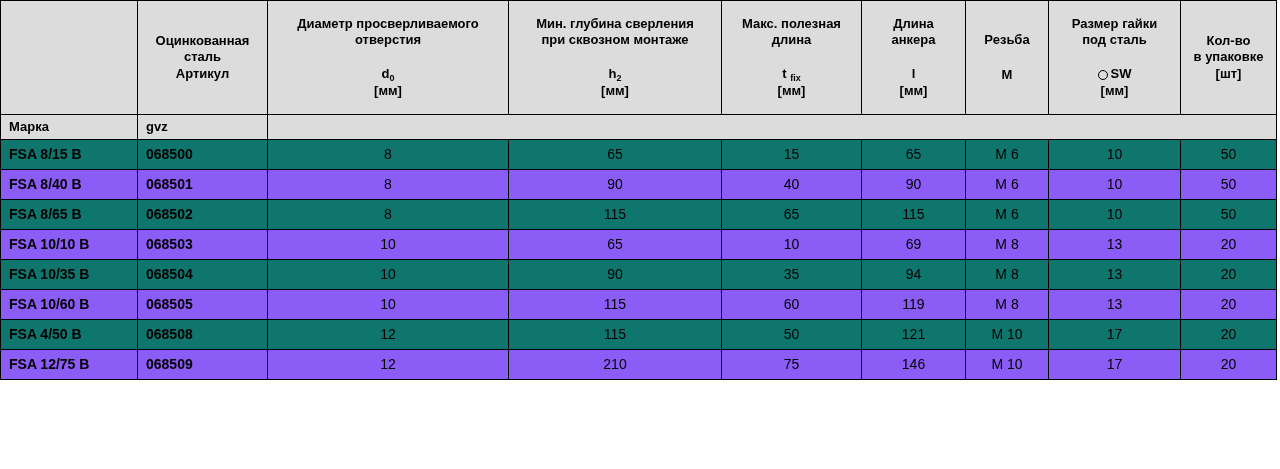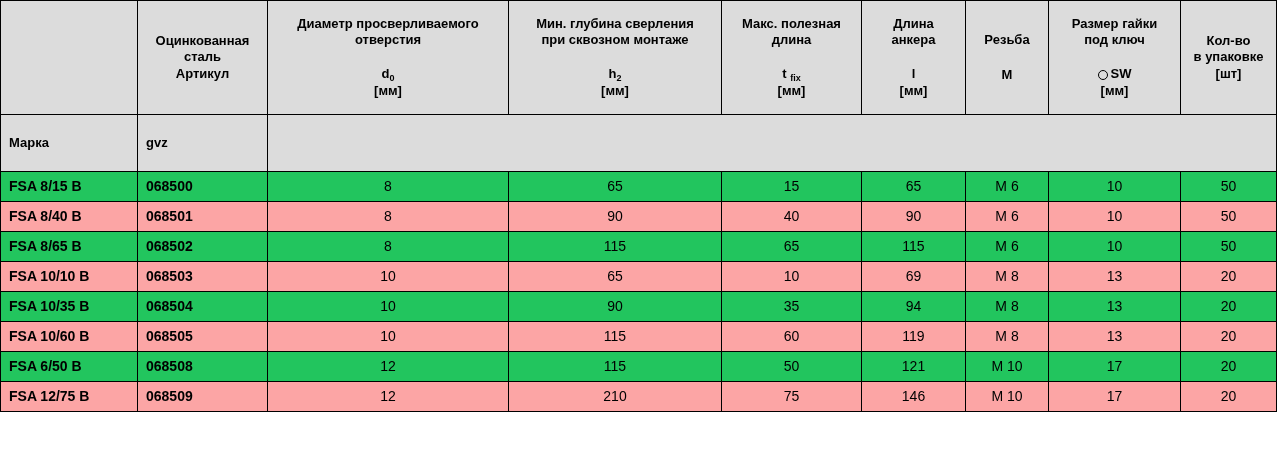--- a/index.html
+++ b/index.html
@@ -73,42 +73,42 @@
     border-radius: 50%;
     margin-right: 3px;
     vertical-align: middle;
   }
   
   tr.subhead td {
     height: 24px;
     background: #dcdcdc;
     font-weight: bold;
     font-size: 13px;
-    padding: 16px 8px;
+    padding: 0 8px;
   }
   tr.subhead td.left {
     text-align: left;
   }
   tr.subhead td.blank {
     background: #dcdcdc;
   }
   
   tbody tr.data td {
     height: 29px;
     text-align: center;
     font-size: 14px;
   }
   tbody tr.data td.name,
   tbody tr.data td.art {
     font-weight: bold;
     text-align: left;
     padding-left: 8px;
   }
-  tr.odd td { background: #22c55e; }
-  tr.even td { background: #fca5a5; }
+  tr.odd td { background: #0f766e; }
+  tr.even td { background: #8b5cf6; }
 
   
   col.c0 { width: 137px; }
   col.c1 { width: 130px; }
   col.c2 { width: 241px; }
   col.c3 { width: 213px; }
   col.c4 { width: 140px; }
   col.c5 { width: 104px; }
   col.c6 { width: 83px; }
   col.c7 { width: 132px; }
@@ -168,21 +168,21 @@
           <span class="hdr-unit">[мм]</span>
         </th>
 
         <th>
           <span class="hdr-main">Резьба</span>
           <span class="hdr-sym">M</span>
         </th>
 
         <th>
           <span class="hdr-main">Размер гайки</span>
-          <span class="hdr-main">под ключ</span>
+          <span class="hdr-main">под сталь</span>
           <span class="hdr-sym"><span class="sw-circle"></span><span>SW</span></span>
           <span class="hdr-unit">[мм]</span>
         </th>
 
         <th>
           <span class="hdr-main">Кол-во</span>
           <span class="hdr-main">в упаковке</span>
           <span class="hdr-unit">[шт]</span>
         </th>
       </tr>
@@ -262,21 +262,21 @@
         <td>60</td>
         <td>119</td>
         <td>M 8</td>
         <td>13</td>
         <td>20</td>
       </tr>
 
 
 
       <tr class="data odd">
-        <td class="name">FSA 6/50 B</td>
+        <td class="name">FSA 4/50 B</td>
         <td class="art">068508</td>
         <td>12</td>
         <td>115</td>
         <td>50</td>
         <td>121</td>
         <td>M 10</td>
         <td>17</td>
         <td>20</td>
       </tr>
 

